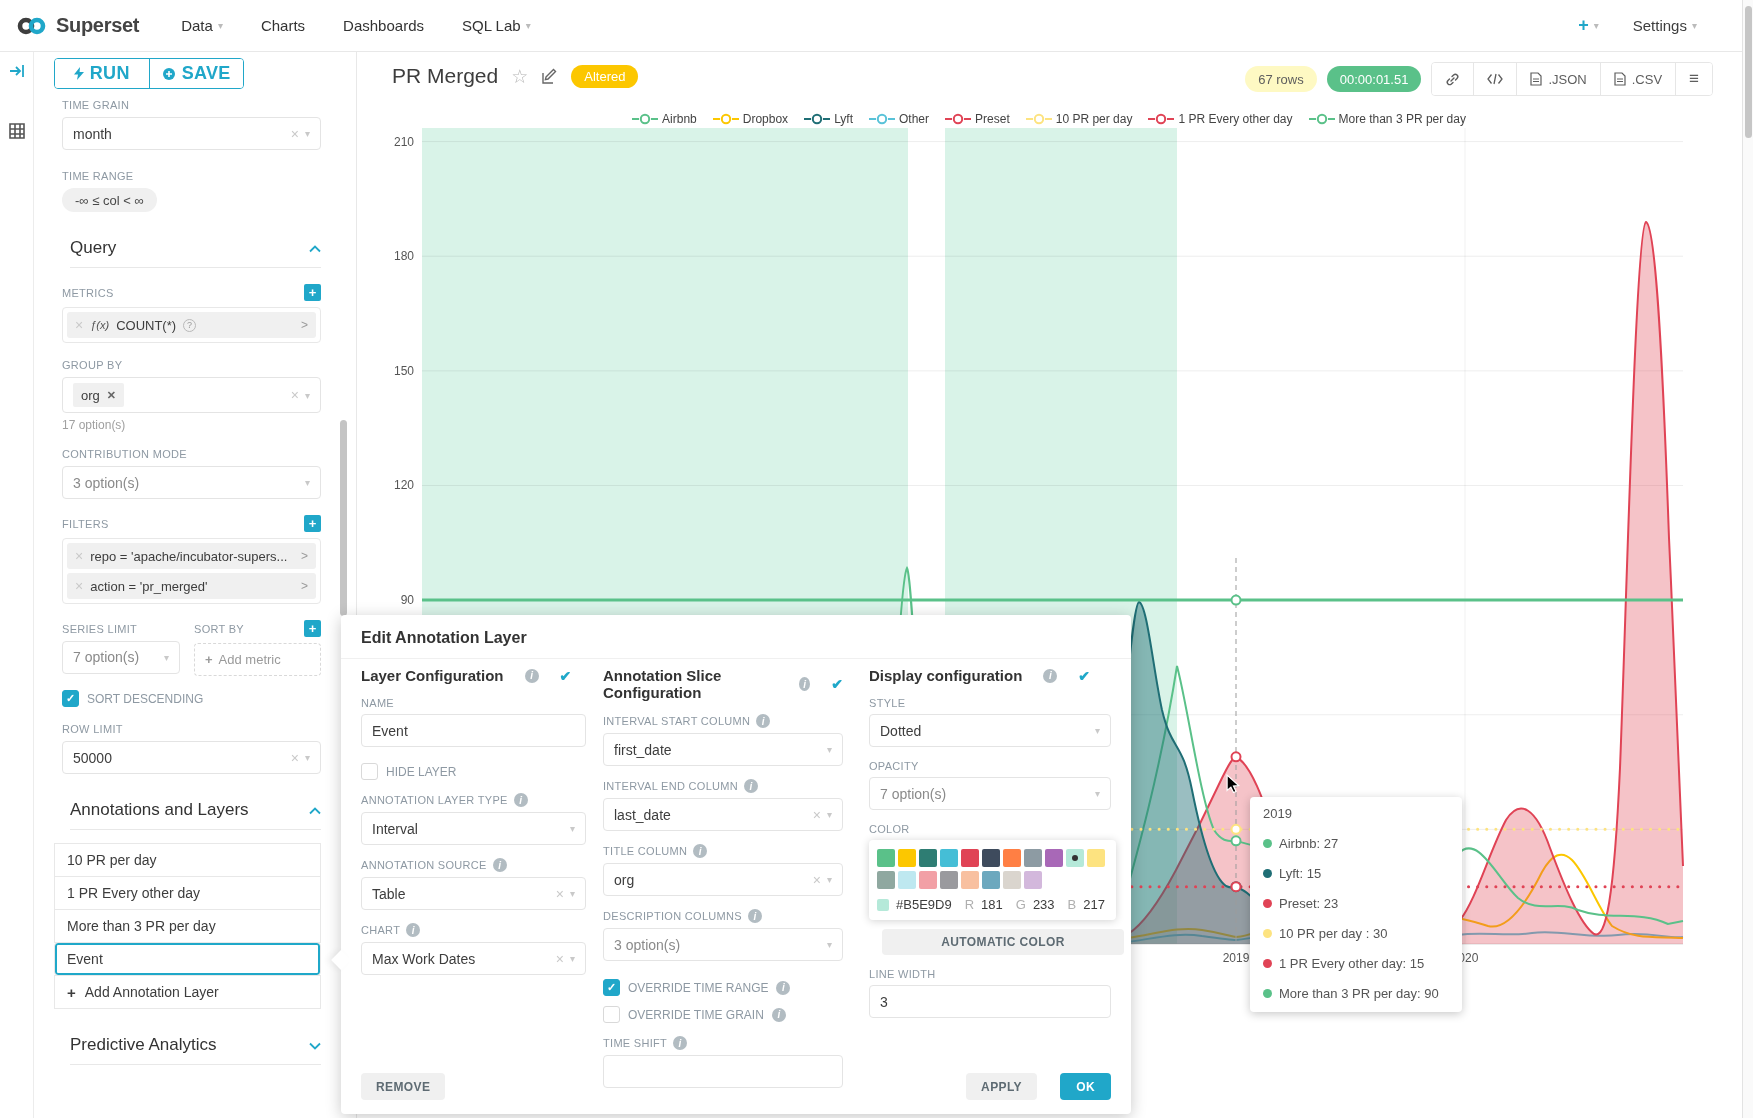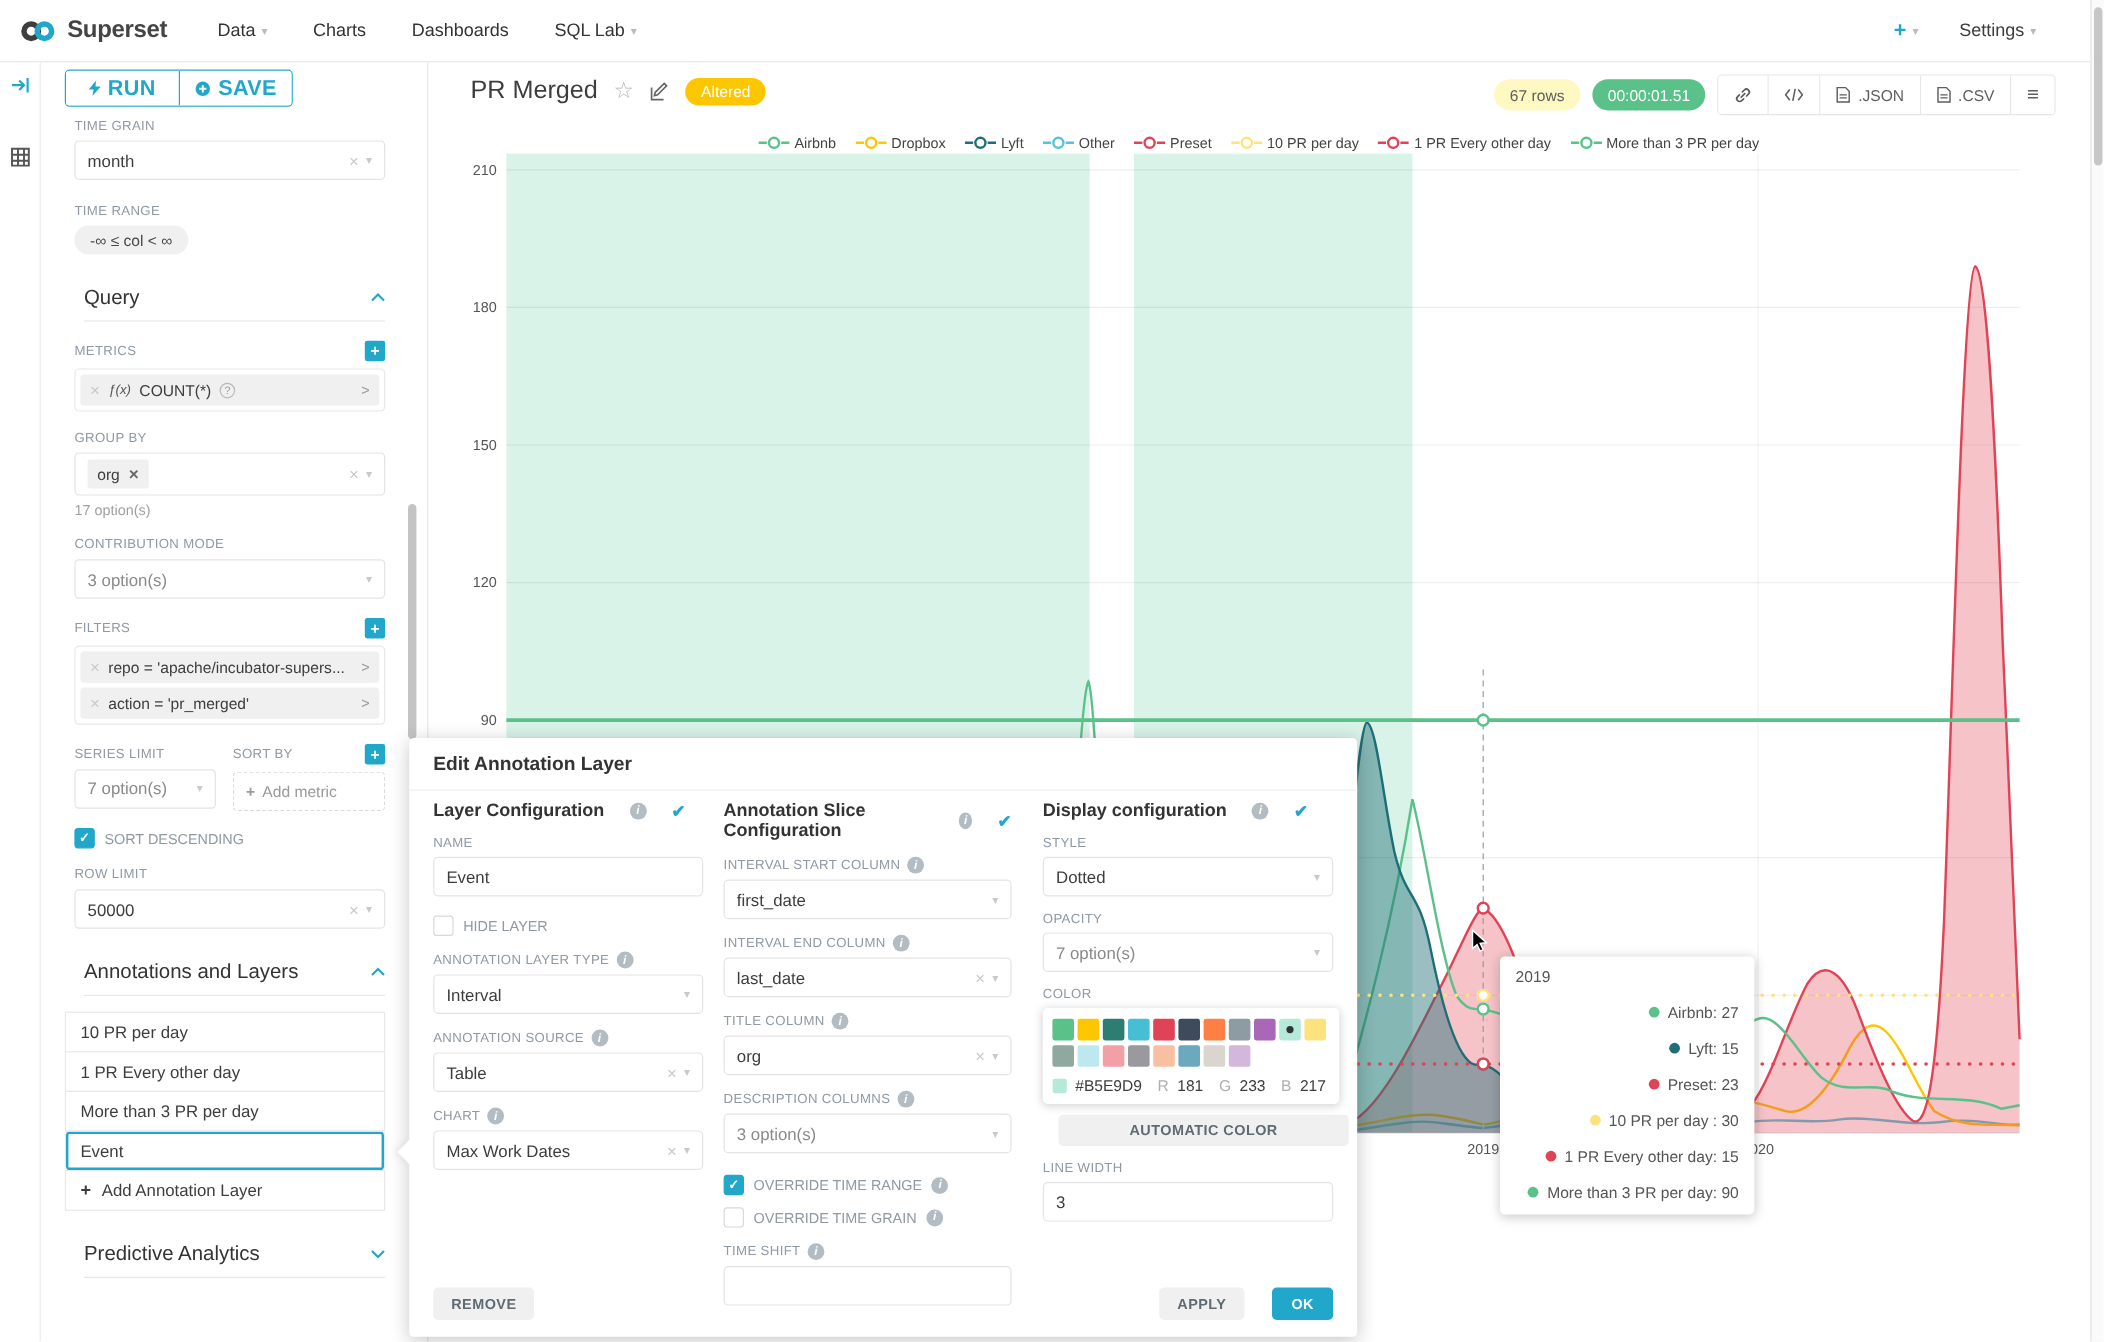--- a/index.html
+++ b/index.html
@@ -129,21 +129,21 @@
   #modal-remove { position:absolute; left:20px; bottom:14px; padding:0 15px; height:27px; }
   #modal-apply { position:absolute; right:94px; bottom:14px; padding:0 15px; height:27px; }
   #modal-ok { position:absolute; right:20px; bottom:14px; height:27px; padding:0 16px; background:#20A7C9;
     color:#fff; border:none; border-radius:4px; font-size:12px; font-weight:700; letter-spacing:.4px;
     cursor:pointer; font-family:"Liberation Sans",sans-serif; }
 
   
   #tooltip { position:absolute; left:1250px; top:797px; width:212px; background:#fff; border-radius:4px;
     box-shadow:0 2px 10px rgba(0,0,0,.22); padding:9px 13px 11px; z-index:25; font-size:13px; color:#555; }
   #tooltip .tt-title { margin-bottom:7px; color:#555; }
-  .tt-row { display:flex; align-items:center; gap:7px; margin-top:15px;justify-content:flex-end; }
+  .tt-row { display:flex; align-items:center; gap:7px; margin-top:15px; }
   .tt-dot { width:9px; height:9px; border-radius:50%; flex:0 0 auto; }
 
   
   #cursor { position:absolute; left:1224px; top:774px; z-index:50; }
   #pg-scroll { position:absolute; right:0; top:0; width:11px; height:1118px; background:#FAFAFA;
     border-left:1px solid #E3E3E3; z-index:45; }
   #pg-thumb { position:absolute; left:2px; top:6px; width:7px; height:132px; background:#C6C6C6; border-radius:4px; }
 
   .mt6{margin-top:6px}.mt10{margin-top:10px}.mt14{margin-top:14px}.mt16{margin-top:16px}
   .mt20{margin-top:20px}.mt26{margin-top:26px}

